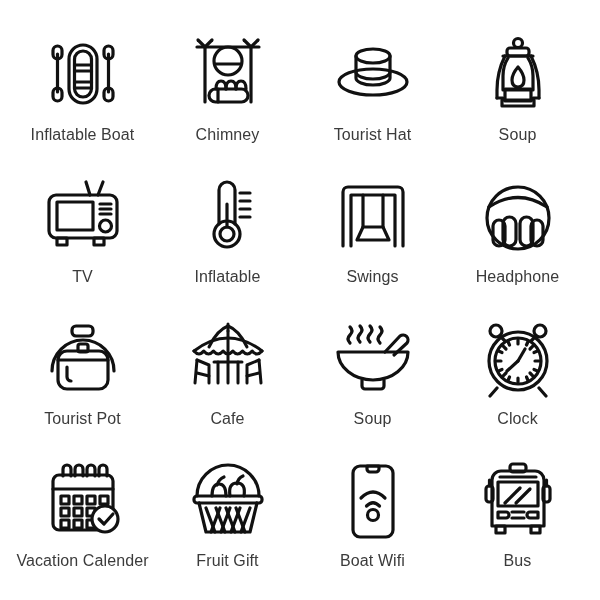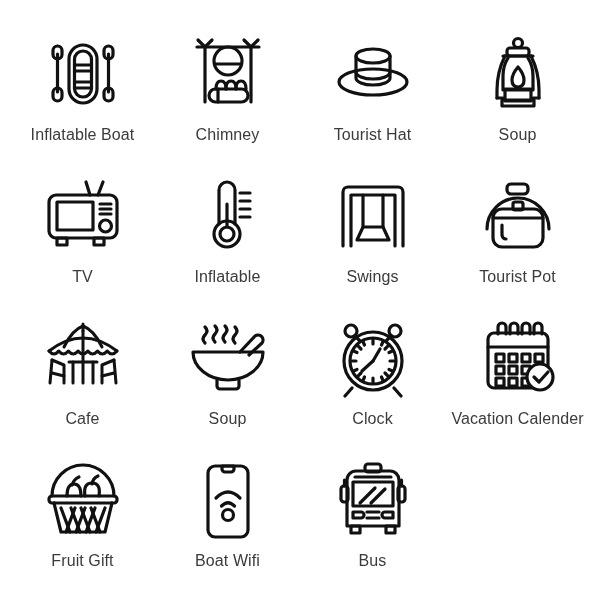--- a/index.html
+++ b/index.html
@@ -170,20 +170,33 @@
         <path d="M13 70 V16 a5 5 0 0 1 5 -5 H68 a5 5 0 0 1 5 5 V70"></path>
         <path d="M21 70 V19 h44 V70"></path>
         <line x1="33" y1="19" x2="33" y2="51"></line>
         <line x1="53" y1="19" x2="53" y2="51"></line>
         <path d="M33 51 L27 64 H59 L53 51 Z"></path>
       </svg>
     </div>
     <div class="label">Swings</div>
   </div>
 
+  <div class="cell">
+    <div class="glyph">
+      <svg viewBox="0 0 86 80" fill="none" stroke="#111" stroke-width="3.2" stroke-linecap="round" stroke-linejoin="round">
+        <circle cx="43" cy="42" r="31"></circle>
+        <path d="M14 31 q29 -19 58 0"></path>
+        <rect x="18" y="44" width="12" height="26" rx="6"></rect>
+        <rect x="28" y="41" width="13" height="29" rx="6.5"></rect>
+        <rect x="45" y="41" width="13" height="29" rx="6.5"></rect>
+        <rect x="56" y="44" width="12" height="26" rx="6"></rect>
+      </svg>
+    </div>
+    <div class="label">Headphone</div>
+  </div>
 
   <div class="cell">
     <div class="glyph">
       <svg viewBox="0 0 86 80" fill="none" stroke="#111" stroke-width="3.2" stroke-linecap="round" stroke-linejoin="round">
         <path d="M12 53 a31 31 0 0 1 62 0"></path>
         <rect x="32" y="8" width="21" height="10" rx="4"></rect>
         <rect x="38" y="26" width="10" height="8" rx="2"></rect>
         <rect x="18" y="33" width="50" height="38" rx="9"></rect>
         <line x1="18" y1="42" x2="68" y2="42"></line>
         <path d="M27 49 v10 a4 4 0 0 0 4 4"></path>

